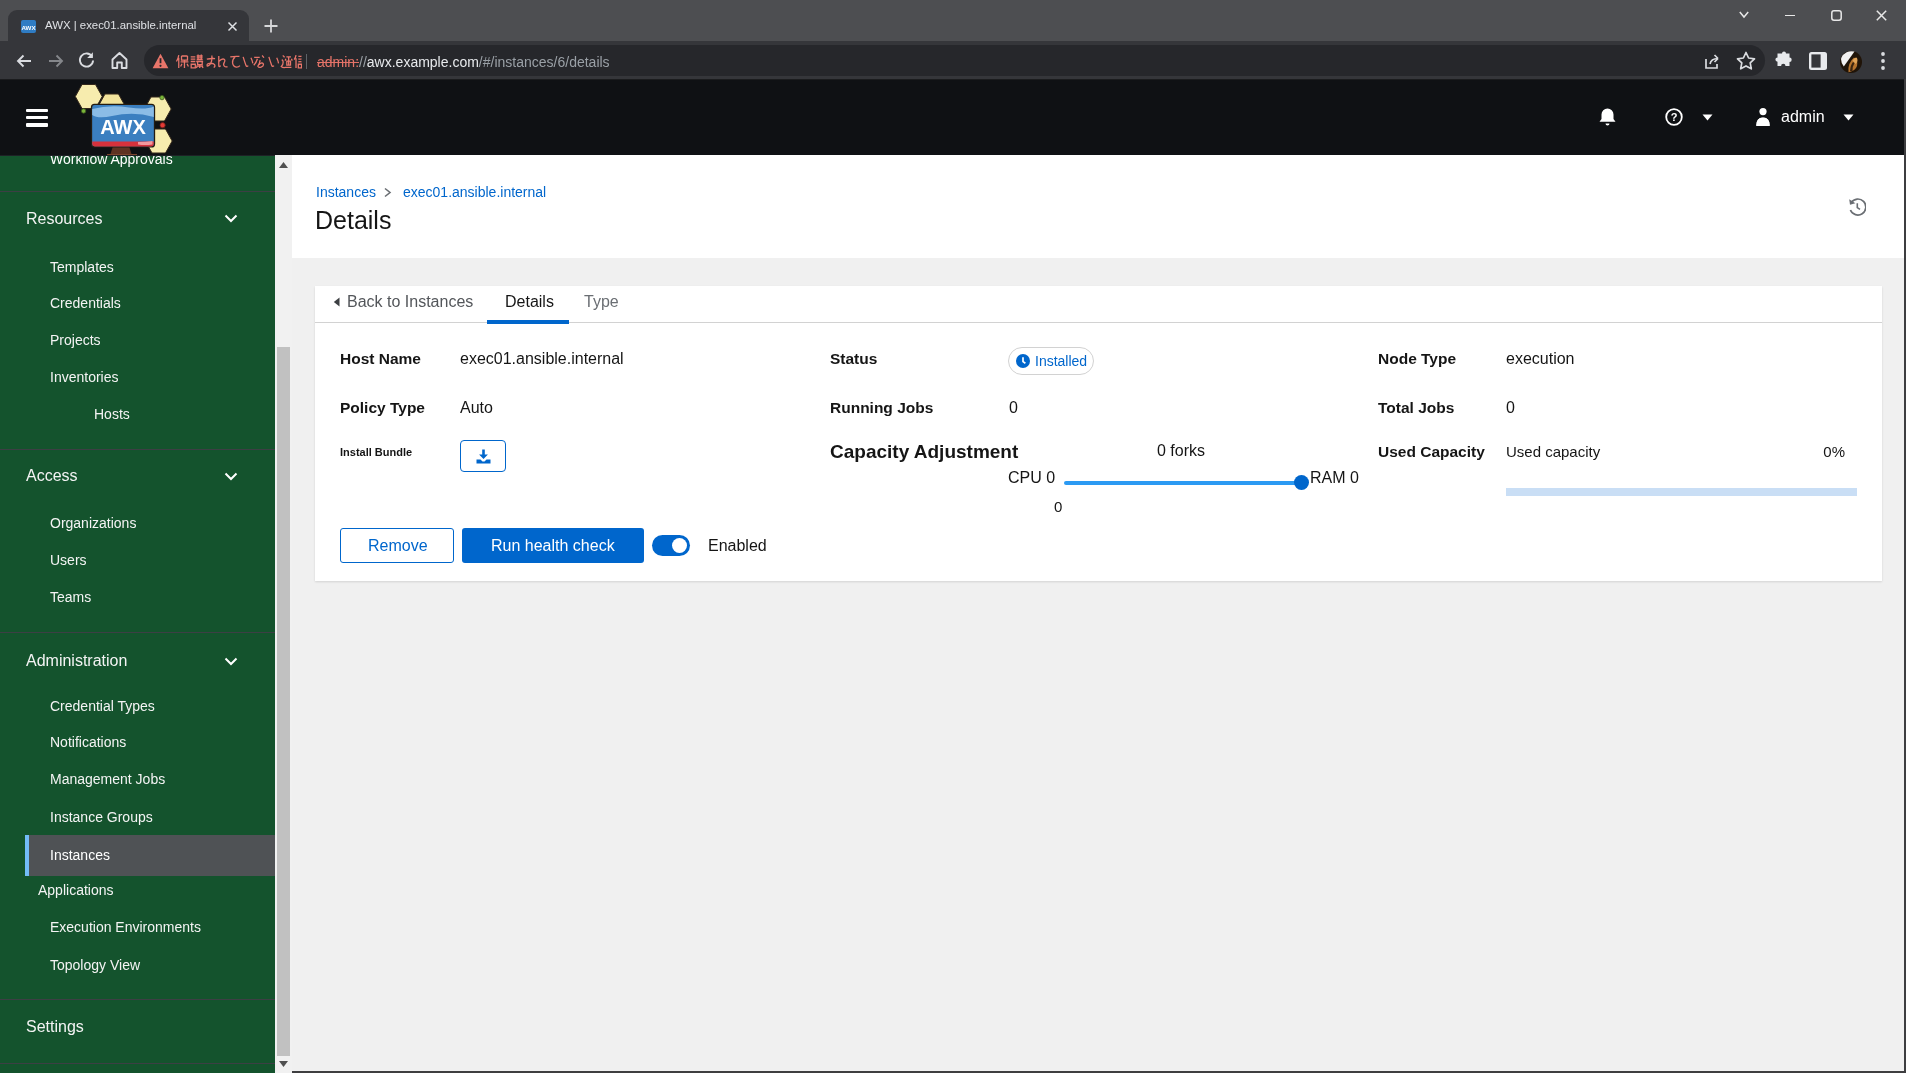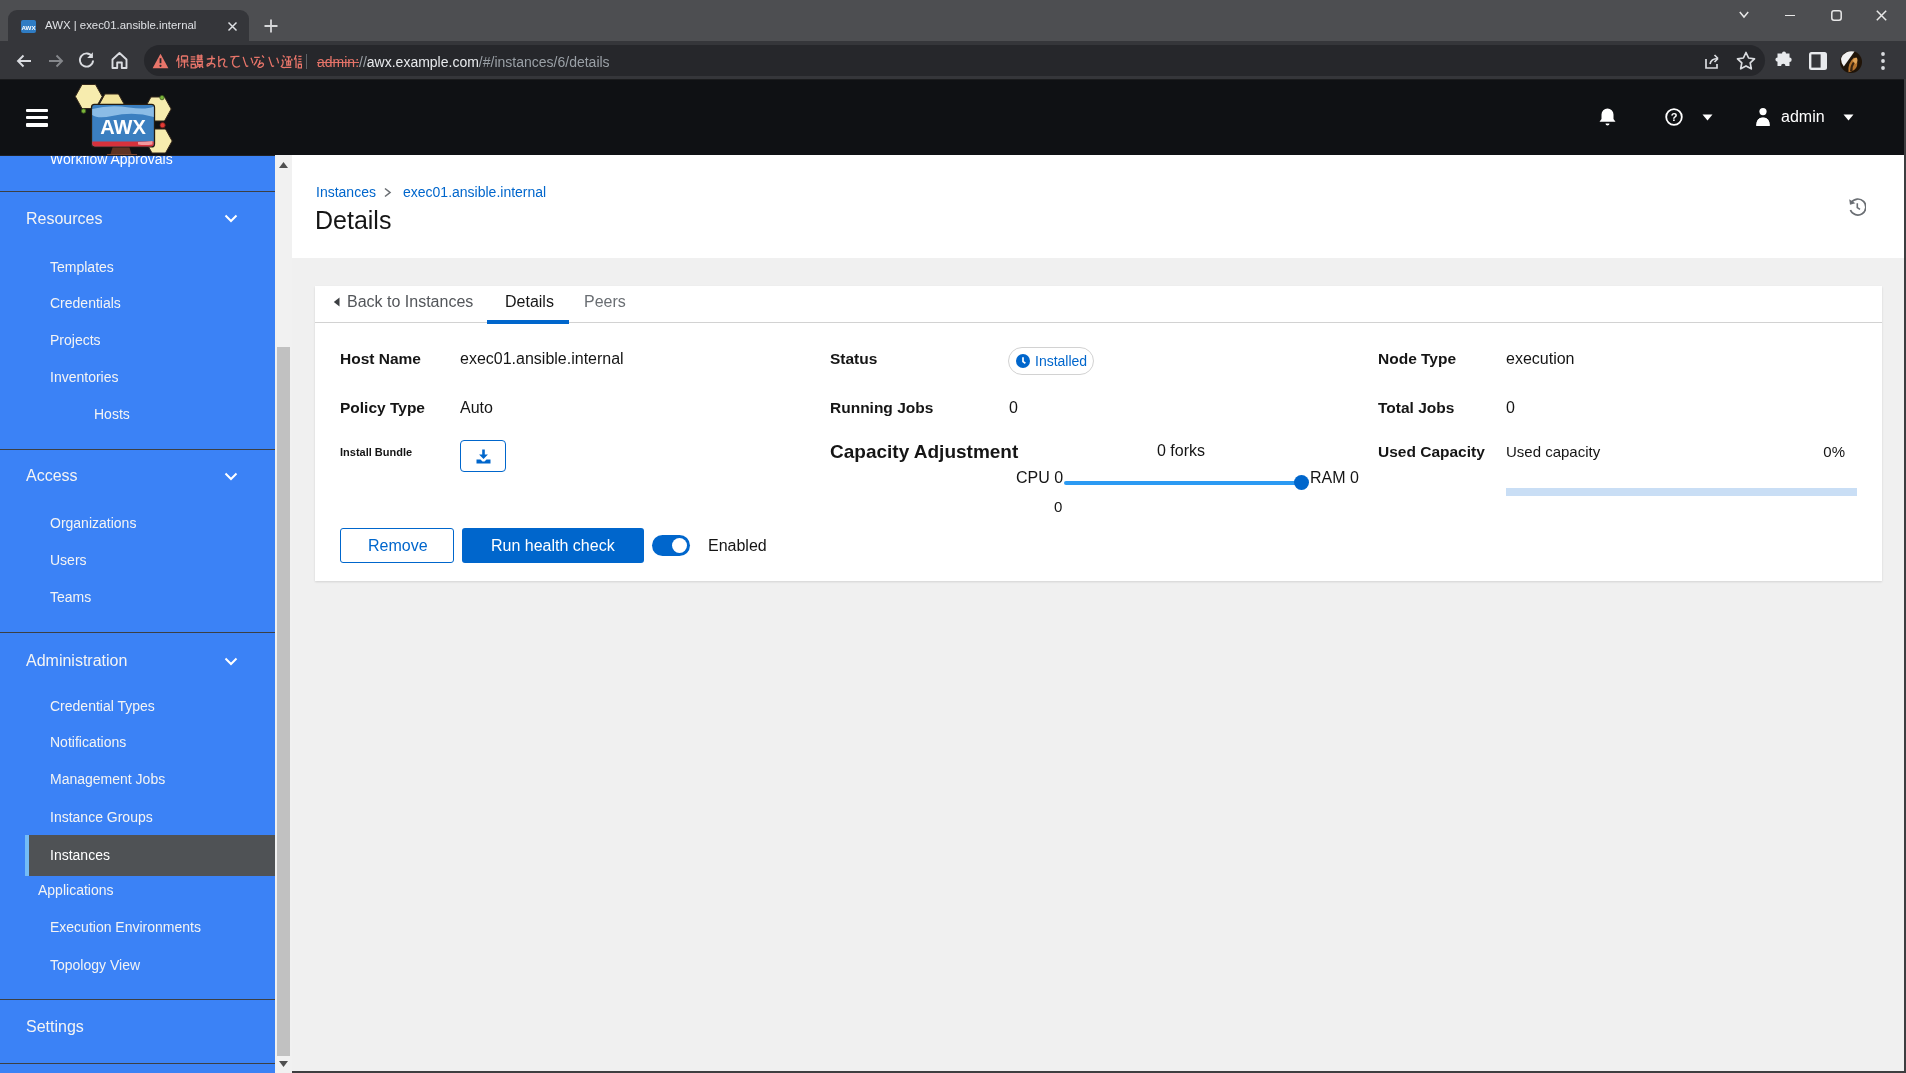--- a/index.html
+++ b/index.html
@@ -159,21 +159,21 @@
       <circle cx="8" cy="4.6" r="3.6" fill="#fff"></circle>
       <path d="M1.2 19 Q1.2 10.5 8 10.5 Q14.8 19 14.8 19 Q14.8 10.5 8 10.5" fill="#fff"></path>
       <path d="M1.2 19 Q1.2 10.5 8 10.5 Q14.8 10.5 14.8 19 Z" fill="#fff"></path>
     </svg>
   <div class="t" style="left:1781px;top:117px;font-size:16px;color:#fff;">admin</div>
   <svg class="abs" style="left:1843px;top:114px;" width="11" height="7" viewBox="0 0 11 7">
       <path d="M0.5 0.5 H10.5 L5.5 6.5 Z" fill="#fff"></path>
     </svg>
 
   <div class="abs" style="left:0;top:155px;width:275px;height:1px;background:#1e2126;"></div>
-  <div class="abs" id="sidebar" style="left:0;top:156px;width:275px;height:917px;background:#3b82f6;overflow:hidden;">
+  <div class="abs" id="sidebar" style="left:0;top:156px;width:275px;height:917px;background:#14532d;overflow:hidden;">
     <div class="t" style="left:50px;top:3px;font-size:14px;color:#fff;">Workflow Approvals</div>
     <div class="abs" style="left:0;top:35px;width:275px;height:1px;background:#3c3f44;"></div>
     <div class="t" style="left:26px;top:62.5px;font-size:16px;color:#f4f4f4;">Resources</div>
     <svg class="abs" style="left:224px;top:58px;" width="14" height="9" viewBox="0 0 14 9">
         <path d="M1.5 1.5 L7 7 L12.5 1.5" fill="none" stroke="#fff" stroke-width="2"></path>
       </svg>
     <div class="t" style="left:50px;top:110.5px;font-size:14px;color:#f4f4f4;">Templates</div>
     <div class="t" style="left:50px;top:146.8px;font-size:14px;color:#f4f4f4;">Credentials</div>
     <div class="t" style="left:50px;top:183.6px;font-size:14px;color:#f4f4f4;">Projects</div>
     <div class="t" style="left:50px;top:221px;font-size:14px;color:#f4f4f4;">Inventories</div>
@@ -230,21 +230,21 @@
 
   <div class="abs" style="left:315px;top:286px;width:1567px;height:295px;background:#fff;box-shadow:0 1px 2px rgba(3,3,3,.12);"></div>
 
   <div class="abs" style="left:315px;top:322px;width:1567px;height:1px;background:#d2d2d2;"></div>
   <svg class="abs" style="left:333px;top:297px;" width="8" height="10" viewBox="0 0 8 10">
       <path d="M6.5 0.5 V9.5 L0.8 5 Z" fill="#3c3f42"></path>
     </svg>
   <div class="t" style="left:347px;top:302px;font-size:16px;color:#53565a;">Back to Instances</div>
   <div class="t" style="left:505px;top:302px;font-size:16px;color:#151515;">Details</div>
   <div class="abs" style="left:487px;top:319.5px;width:82px;height:4px;background:#0066cc;"></div>
-  <div class="t" style="left:584px;top:302px;font-size:16px;color:#6a6e73;">Peers</div>
+  <div class="t" style="left:584px;top:302px;font-size:16px;color:#6a6e73;">Type</div>
 
   <div class="t" style="left:340px;top:359px;font-size:15.5px;font-weight:bold;color:#151515;">Host Name</div>
   <div class="t" style="left:460px;top:359px;font-size:16px;color:#151515;">exec01.ansible.internal</div>
   <div class="t" style="left:340px;top:408px;font-size:15.5px;font-weight:bold;color:#151515;">Policy Type</div>
   <div class="t" style="left:460px;top:408px;font-size:16px;color:#151515;">Auto</div>
   <div class="t" style="left:340px;top:452px;font-size:11px;font-weight:bold;color:#151515;">Install Bundle</div>
   <div class="abs" style="left:460px;top:440px;width:46px;height:32px;border:1.5px solid #0066cc;border-radius:4px;background:#fff;"></div>
   <svg class="abs" style="left:476px;top:449px;" width="15" height="15" viewBox="0 0 15 15">
       <path d="M6.2 0.5 h2.6 v5 h3.1 L7.5 10 L3.1 5.5 h3.1 Z" fill="#0066cc"></path>
       <path d="M0.5 10.5 h4 l2 2 h2 l2 -2 h4 v4 h-14 Z" fill="#0066cc"></path>
@@ -254,21 +254,21 @@
   <div class="abs" style="left:1008px;top:347px;width:86px;height:28px;border:1px solid #d2d2d2;border-radius:14px;background:#fff;"></div>
   <svg class="abs" style="left:1016px;top:354px;" width="14" height="14" viewBox="0 0 14 14">
       <circle cx="7" cy="7" r="7" fill="#0066cc"></circle>
       <path d="M7 3.2 V7.6 L9.4 9.2" fill="none" stroke="#fff" stroke-width="1.7"></path>
     </svg>
   <div class="t" style="left:1035px;top:361px;font-size:14px;color:#0066cc;">Installed</div>
   <div class="t" style="left:830px;top:408px;font-size:15.5px;font-weight:bold;color:#151515;">Running Jobs</div>
   <div class="t" style="left:1009px;top:408px;font-size:16px;color:#151515;">0</div>
   <div class="t" style="left:830px;top:452px;font-size:19px;font-weight:bold;color:#151515;">Capacity Adjustment</div>
   <div class="t" style="left:1157px;top:451px;font-size:16px;color:#151515;">0 forks</div>
-  <div class="t" style="left:1008px;top:478px;font-size:16px;color:#151515;margin-left:8px;">CPU 0</div>
+  <div class="t" style="left:1008px;top:478px;font-size:16px;color:#151515;">CPU 0</div>
   <div class="abs" style="left:1064px;top:480.5px;width:242px;height:4px;border-radius:2px;background:#2b9af3;"></div>
   <div class="abs" style="left:1293.5px;top:475px;width:15px;height:15px;border-radius:50%;background:#0066cc;"></div>
   <div class="t" style="left:1310px;top:478px;font-size:16px;color:#151515;">RAM 0</div>
   <div class="t" style="left:1054px;top:507px;font-size:15px;color:#151515;">0</div>
 
   <div class="t" style="left:1378px;top:359px;font-size:15.5px;font-weight:bold;color:#151515;">Node Type</div>
   <div class="t" style="left:1506px;top:359px;font-size:16px;color:#151515;">execution</div>
   <div class="t" style="left:1378px;top:408px;font-size:15.5px;font-weight:bold;color:#151515;">Total Jobs</div>
   <div class="t" style="left:1506px;top:408px;font-size:16px;color:#151515;">0</div>
   <div class="t" style="left:1378px;top:452px;font-size:15.5px;font-weight:bold;color:#151515;">Used Capacity</div>

